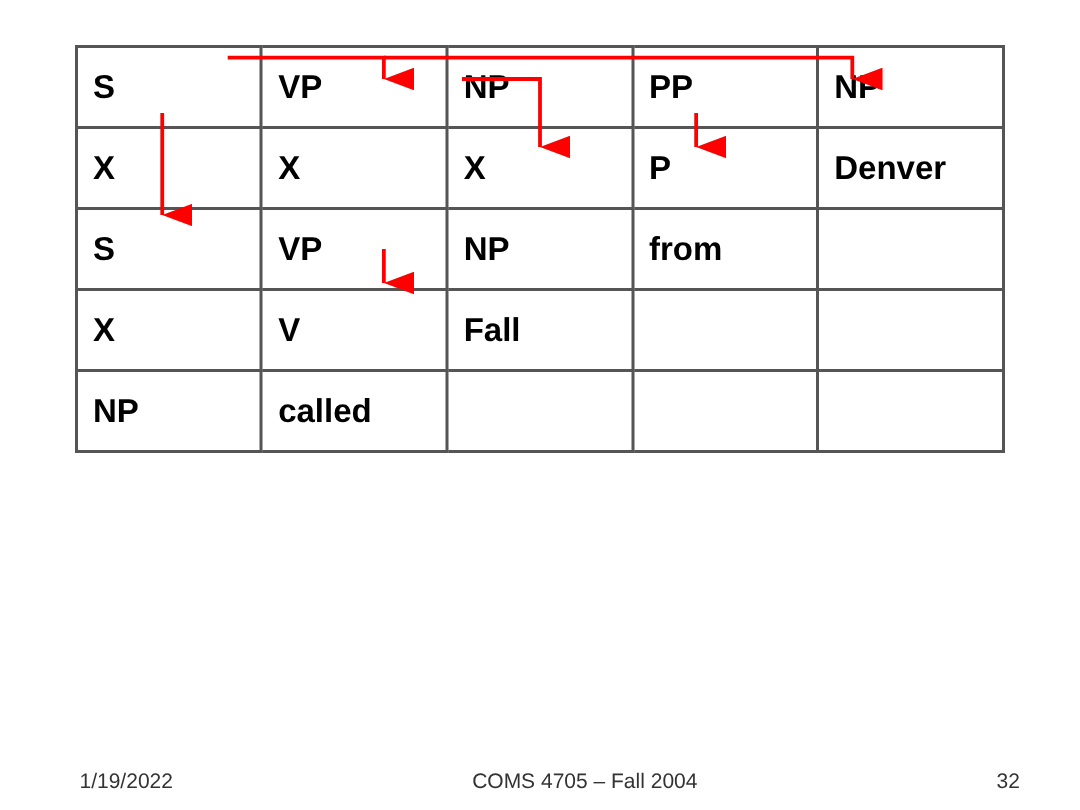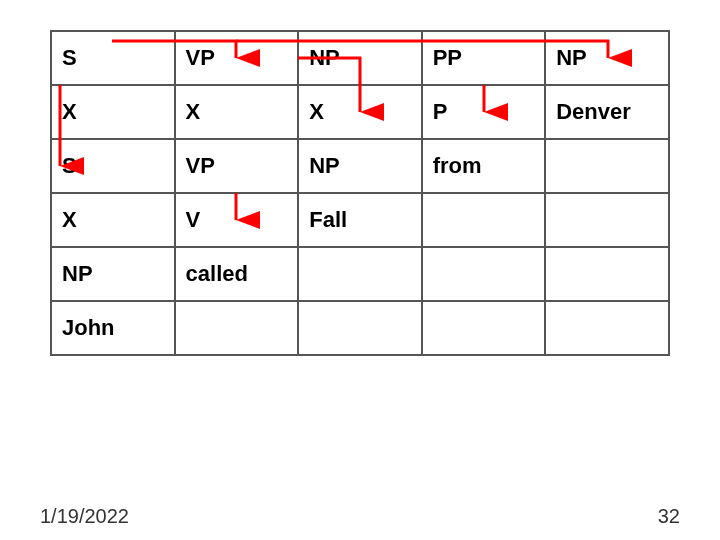--- a/index.html
+++ b/index.html
@@ -40,27 +40,27 @@
       font-size: 22px;
       font-weight: bold;
       padding: 4px 10px;
       vertical-align: middle;
       position: relative;
     }
 
     .footer {
       position: absolute;
       bottom: 12px;
-      left: 0;
+      left: 13px;
       right: 0;
       display: flex;
       justify-content: space-between;
       align-items: center;
       padding: 0 40px;
-      font-size: 20px;
+      font-size: 14px;
       color: #333;
     }
 
     
     .arrows-svg {
       position: absolute;
       top: 0;
       left: 0;
       width: 100%;
       height: 100%;
@@ -108,27 +108,20 @@
         </tr>
 
         <tr>
           <td>NP</td>
           <td>called</td>
           <td></td>
           <td></td>
           <td></td>
         </tr>
 
-        <tr>
-          <td>John</td>
-          <td></td>
-          <td></td>
-          <td></td>
-          <td></td>
-        </tr>
       </tbody>
     </table>
 
     <svg class="arrows-svg" viewBox="0 0 620 324">
       <defs>
         <marker id="arrowhead-right" markerWidth="8" markerHeight="6" refX="8" refY="3" orient="auto">
           <polygon points="0 0, 8 3, 0 6" fill="red"></polygon>
         </marker>
         <marker id="arrowhead-down" markerWidth="6" markerHeight="8" refX="3" refY="8" orient="auto">
           <polygon points="0 0, 6 0, 3 8" fill="red"></polygon>
@@ -148,15 +141,16 @@
 
       <polyline points="186,162 186,189" fill="none" stroke="red" stroke-width="3" marker-end="url(#arrowhead-down)"></polyline>
 
       <polyline points="10,54 10,135" fill="none" stroke="red" stroke-width="3" marker-end="url(#arrowhead-down)"></polyline>
 
     </svg>
   </div>
 
   <div class="footer">
     <span>1/19/2022</span>
+    <span>COMS 4705 – Fall 2004</span>
     <span>32</span>
   </div>
 </div>
 
 </body></html>

